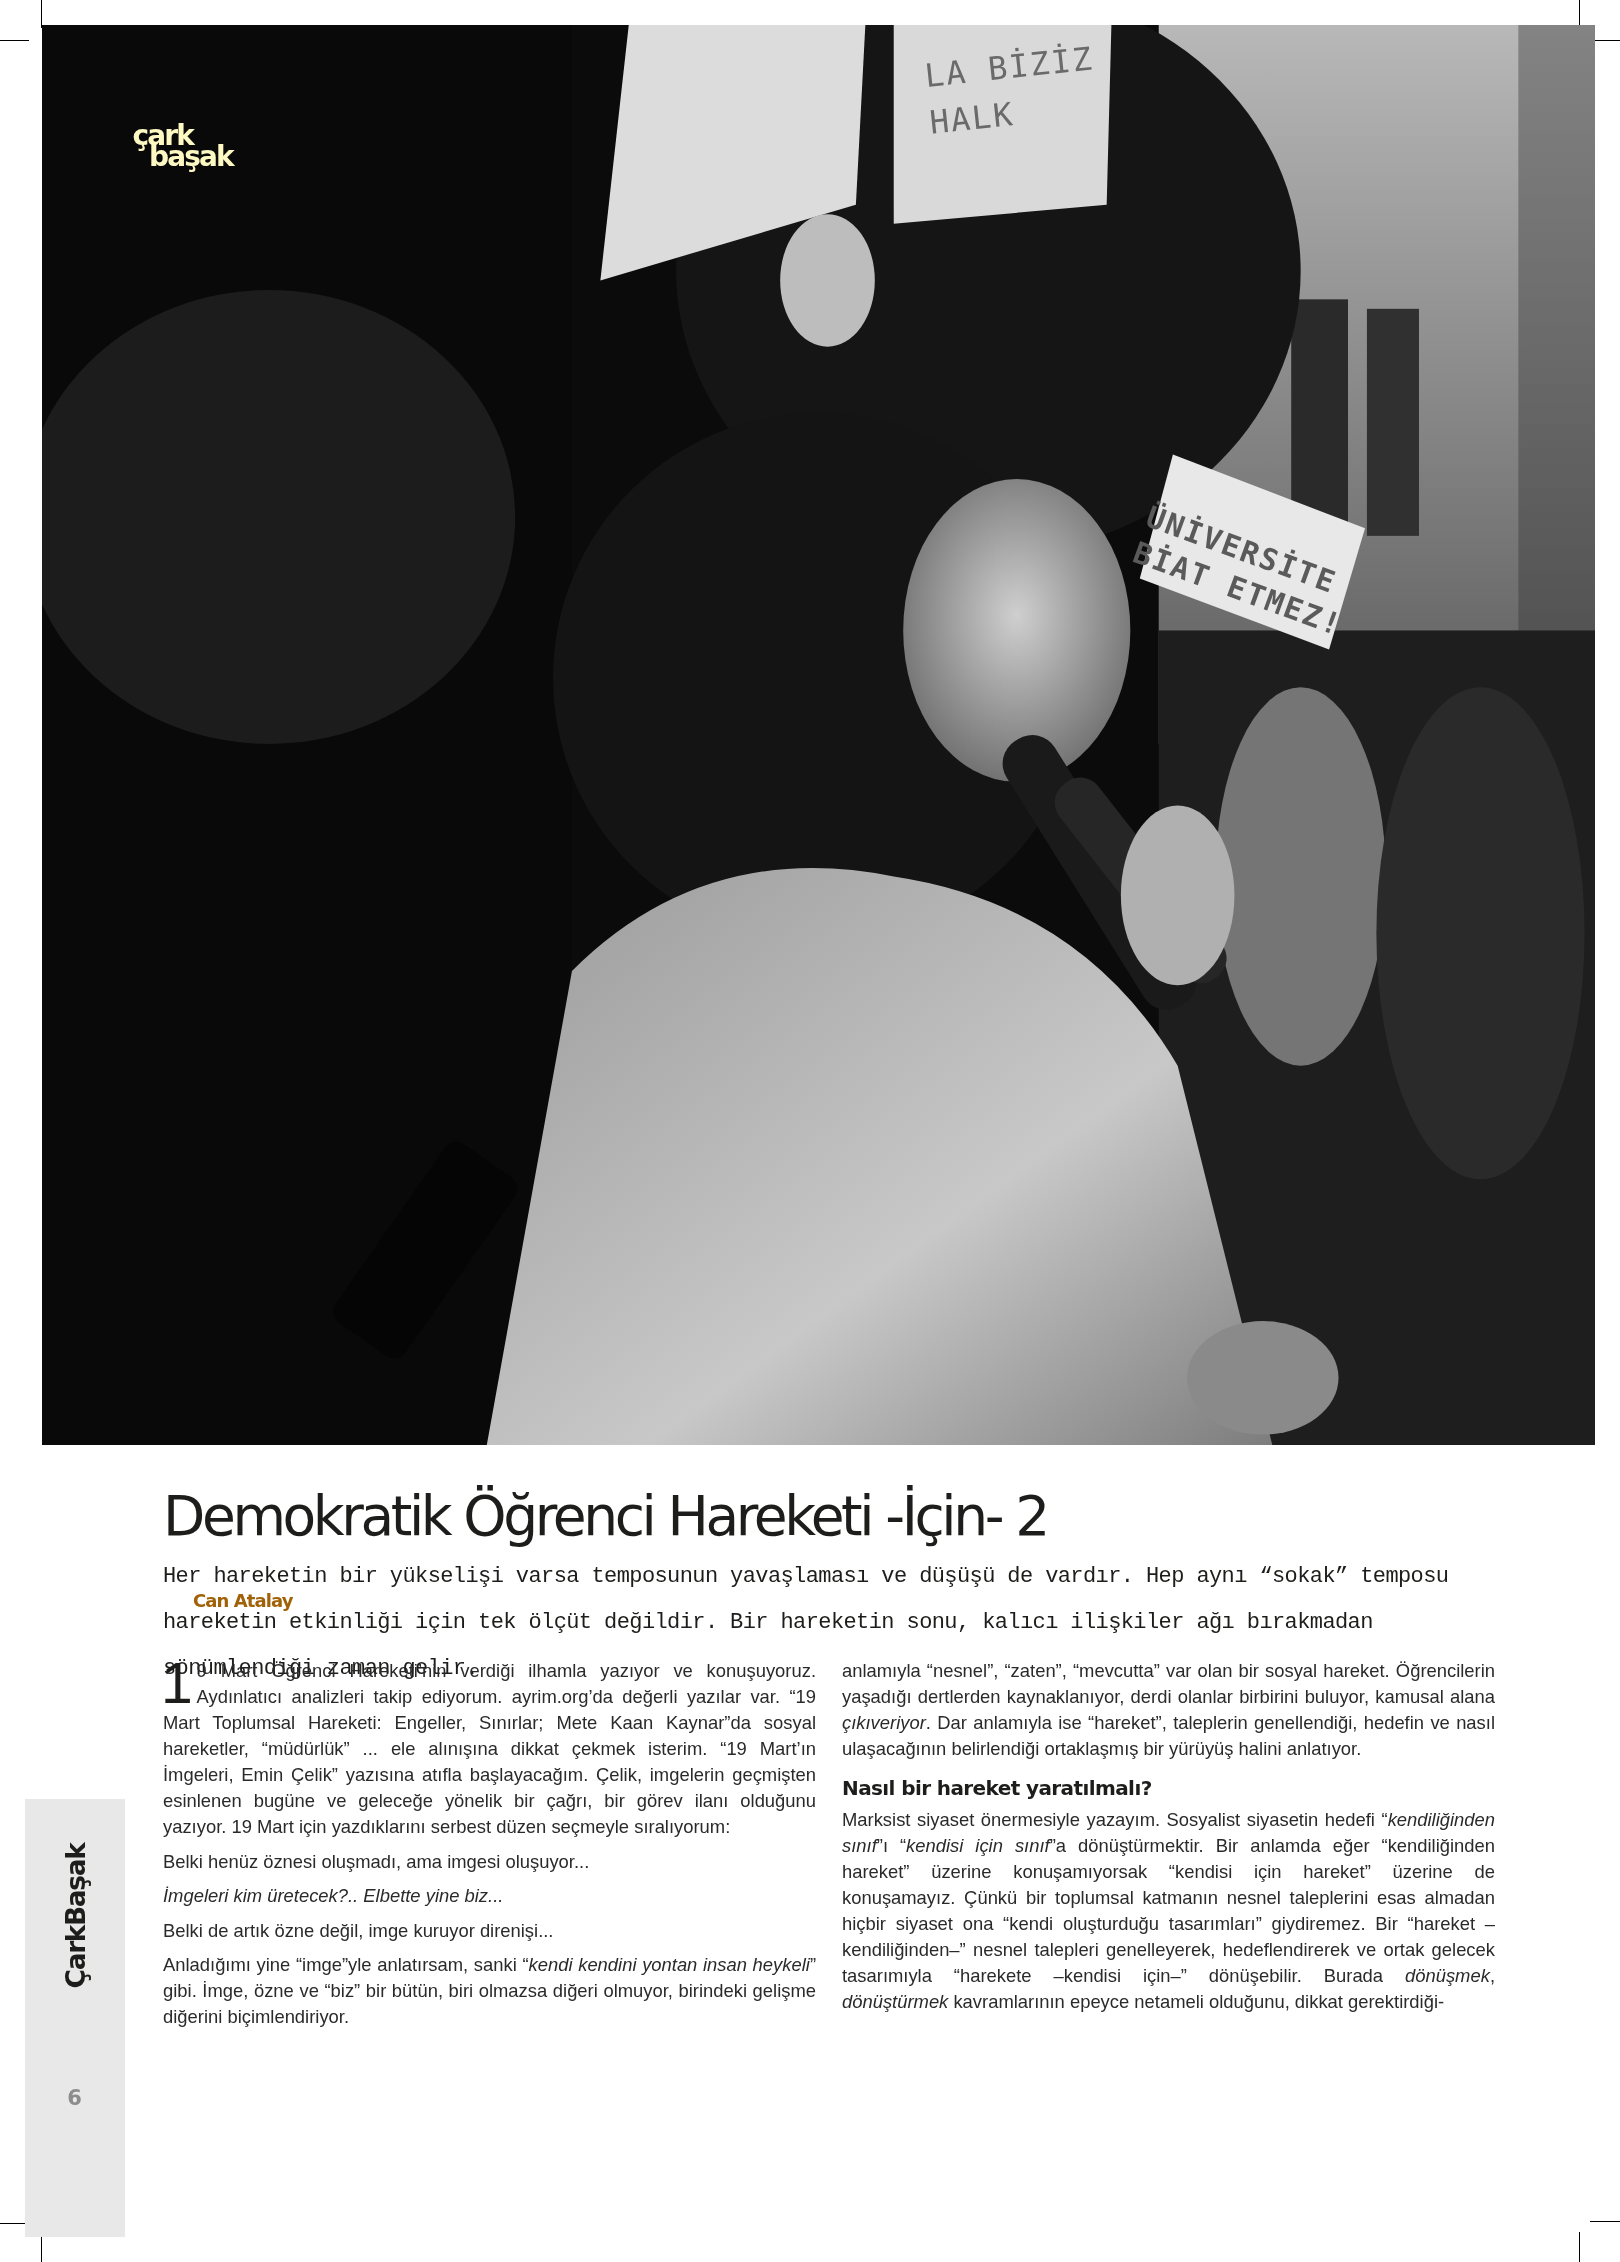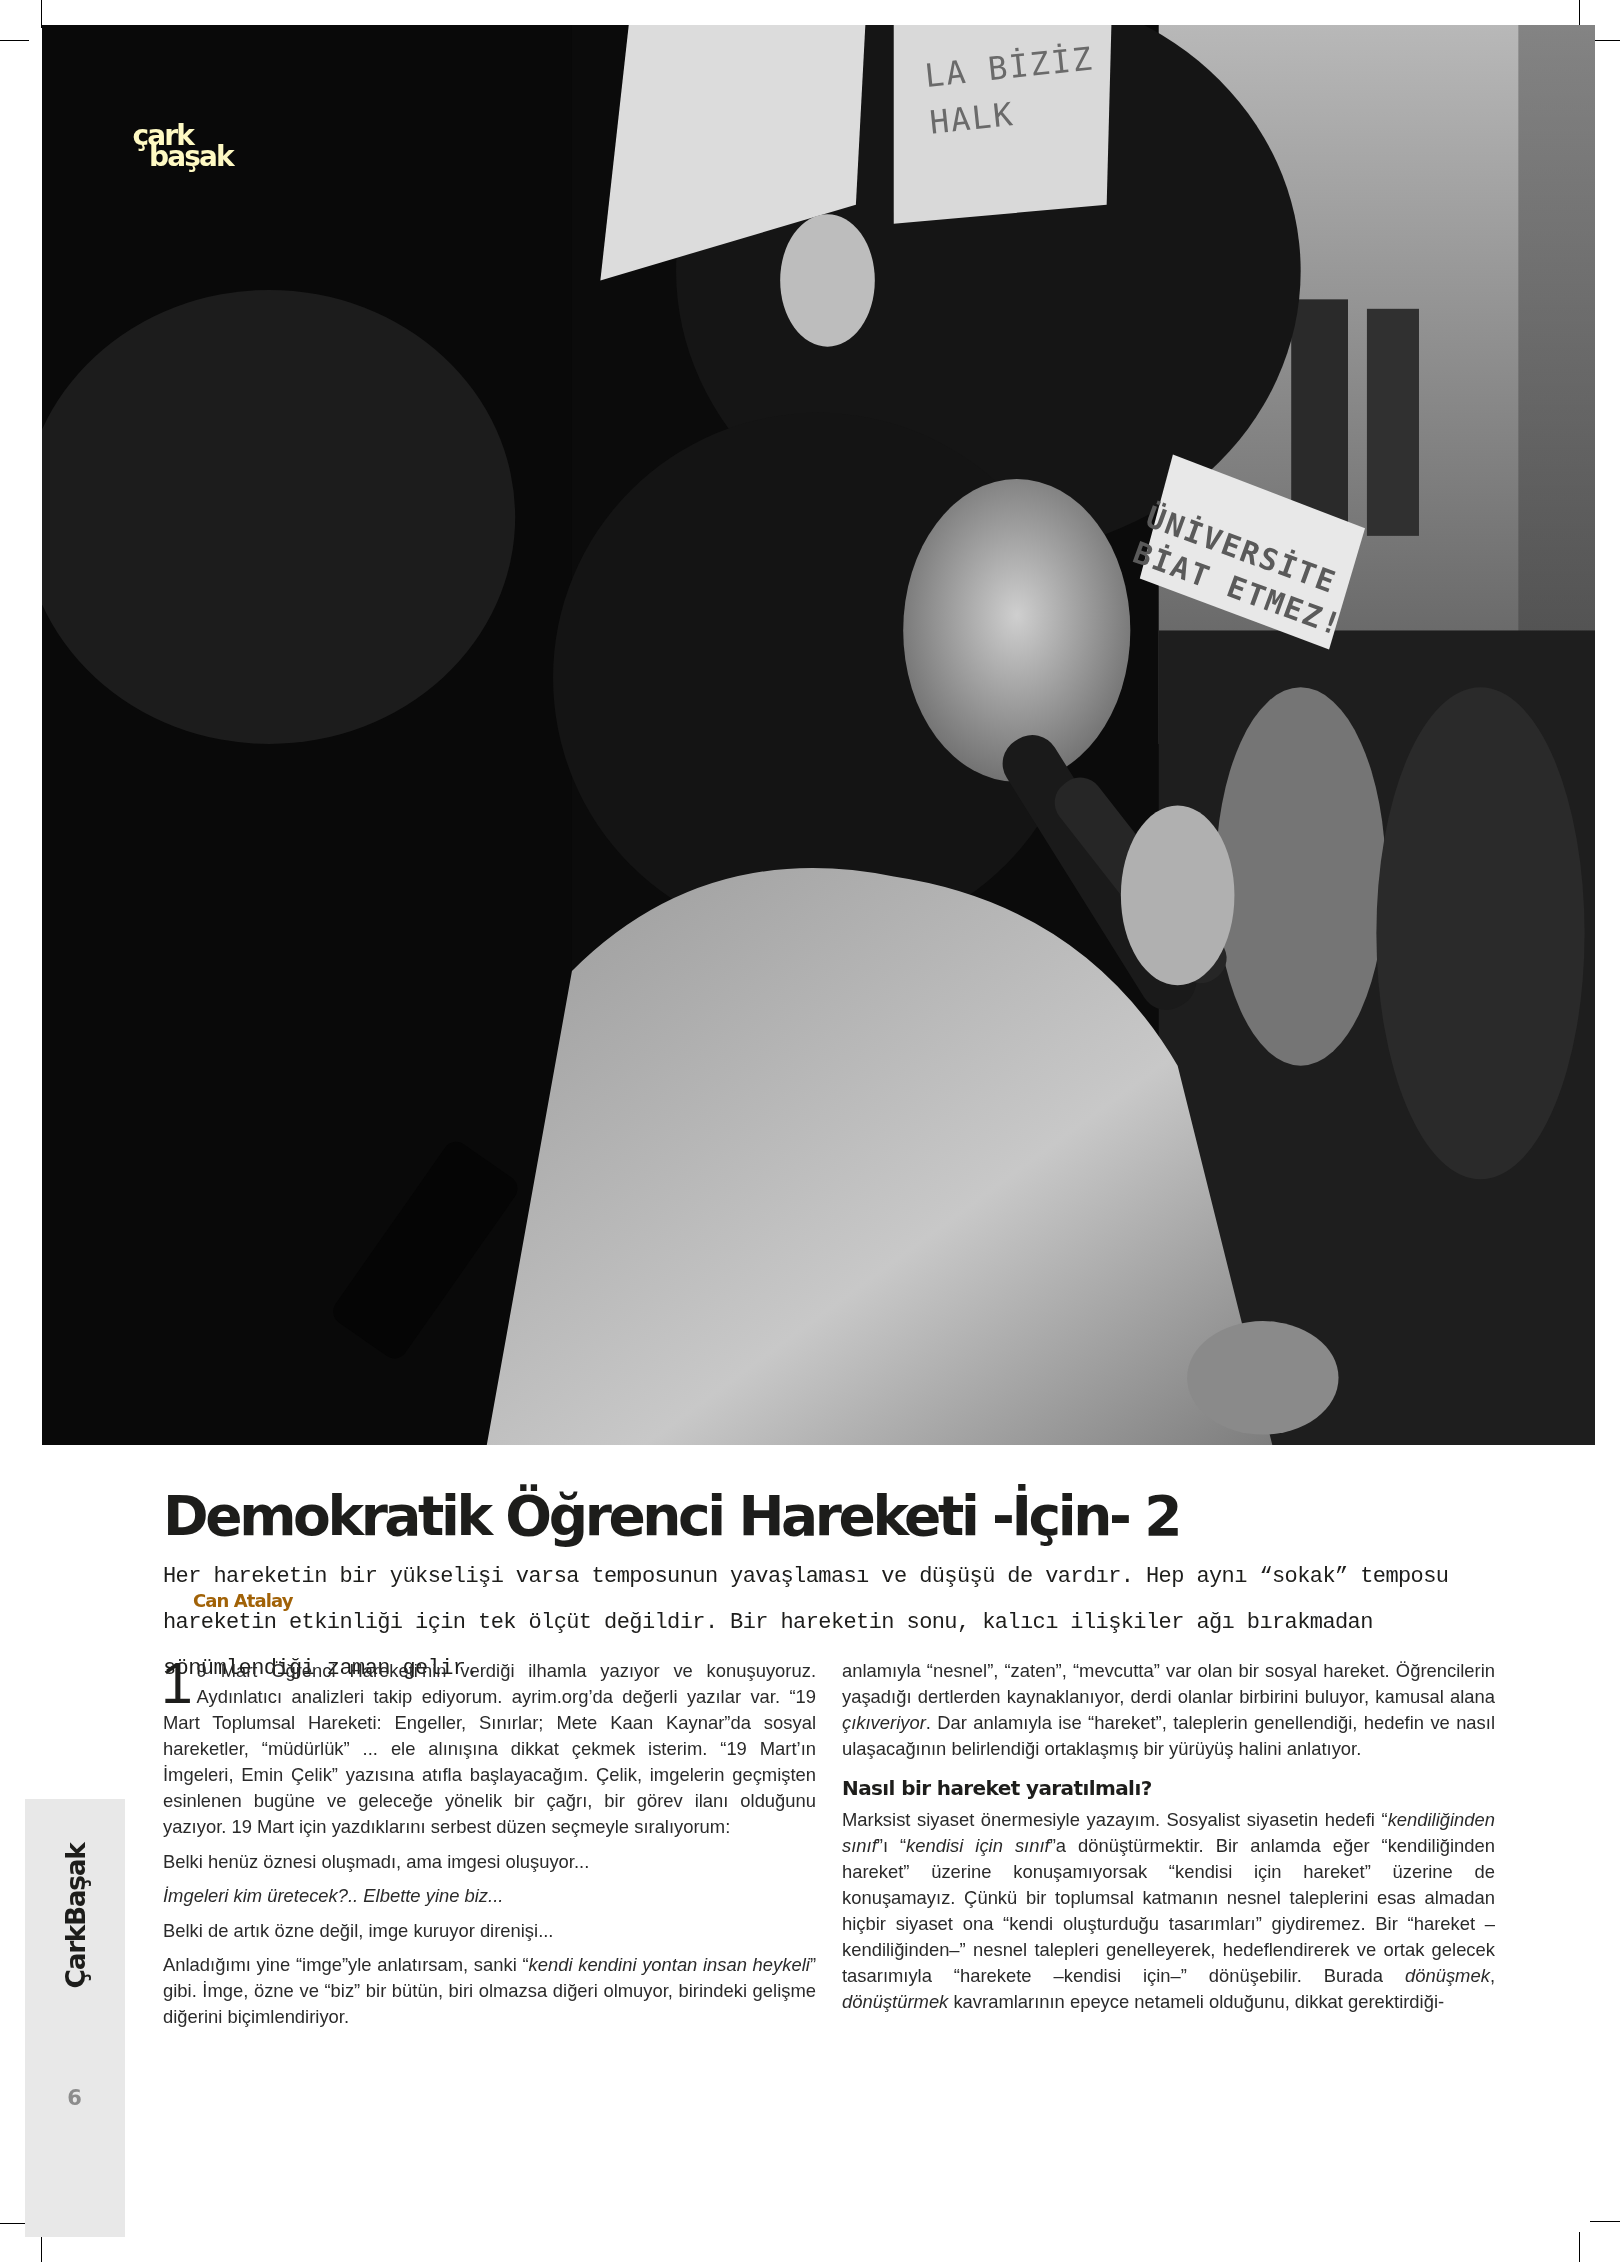--- a/index.html
+++ b/index.html
@@ -10,21 +10,21 @@
 
   
   .photo { position: absolute; left: 42px; top: 24.6px; width: 1553px; height: 1420px; overflow: hidden; background: #0a0a0a; }
   .photo svg { position: absolute; left: 0; top: 0; width: 100%; height: 100%; }
   .logo { position: absolute; left: 83px; top: 100px; color: #fef9c3; font-family: "DejaVu Sans", sans-serif; font-weight: bold; line-height: 21px; font-size: 28px; letter-spacing: -1.9px; }
   .logo .l1 { display: block; padding-left: 7.6px; }
   .logo .l2 { display: block; margin-left: 24px; }
   .sign-text { position: absolute; color: #5a5a5a; font-family: "DejaVu Sans Mono", monospace; font-weight: bold; letter-spacing: 1.9px; white-space: pre; }
 
   
-  .headline { position: absolute; left: 163px; top: 1484px; font-family: "DejaVu Sans", sans-serif; font-weight: bold; font-size: 55px; letter-spacing: -3.4px; color: #1d1d1b; white-space: nowrap; }
+  .headline { position: absolute; left: 163px; top: 1484px; font-family: "DejaVu Sans", sans-serif; font-weight: normal; font-size: 55px; letter-spacing: -3.4px; color: #1d1d1b; white-space: nowrap; }
   .standfirst { position: absolute; left: 163px; top: 1554px; width: 1325px; font-family: Liberation Mono, monospace; font-stretch: condensed; font-size: 22px; line-height: 46px; color: #1d1d1b; letter-spacing: -0.6px; }
   .byline { position: absolute; left: 163px; top: 1590px; font-family: "DejaVu Sans", sans-serif; font-weight: bold; font-size: 18px; letter-spacing: -0.9px; color: #a16207; margin-left: 30px; }
 
   .col { position: absolute; top: 1658px; width: 653px; font-family: "Liberation Sans", sans-serif; font-size: 18.4px; line-height: 26px; color: #2a2a2a; }
   .col.left { left: 163px; }
   .col.right { left: 842px; }
   .col p { margin: 0 0 8.5px 0; text-align: justify; }
   .col p.first { text-indent: 0; }
   .dropcap { float: left; font-size: 57px; line-height: 47px; margin: 1.9px 3.8px 0 -1.9px; font-weight: normal; color: #1d1d1b; }
   .col h3 { margin: 13.2px 0 5.7px 0; font-family: "DejaVu Sans", sans-serif; font-size: 20px; font-weight: bold; letter-spacing: -0.6px; color: #1d1d1b; }

